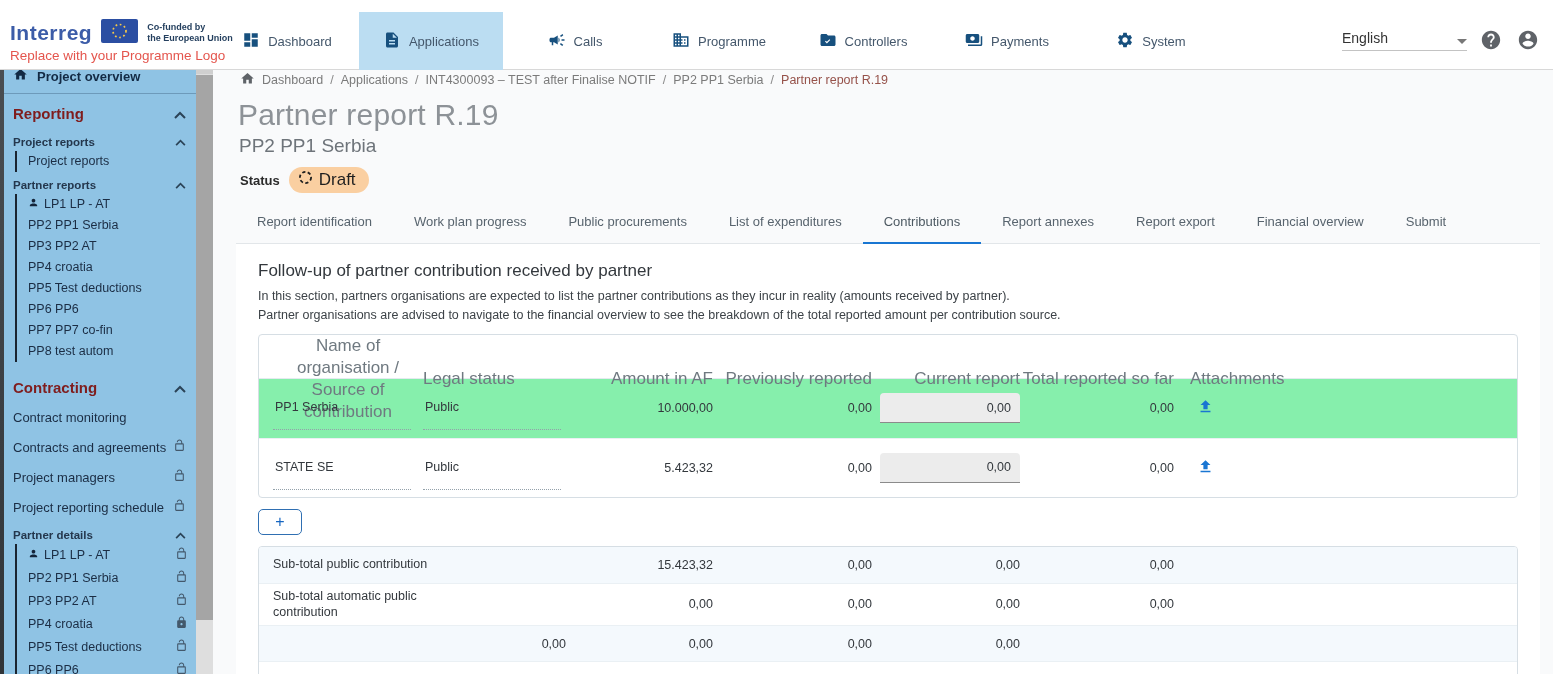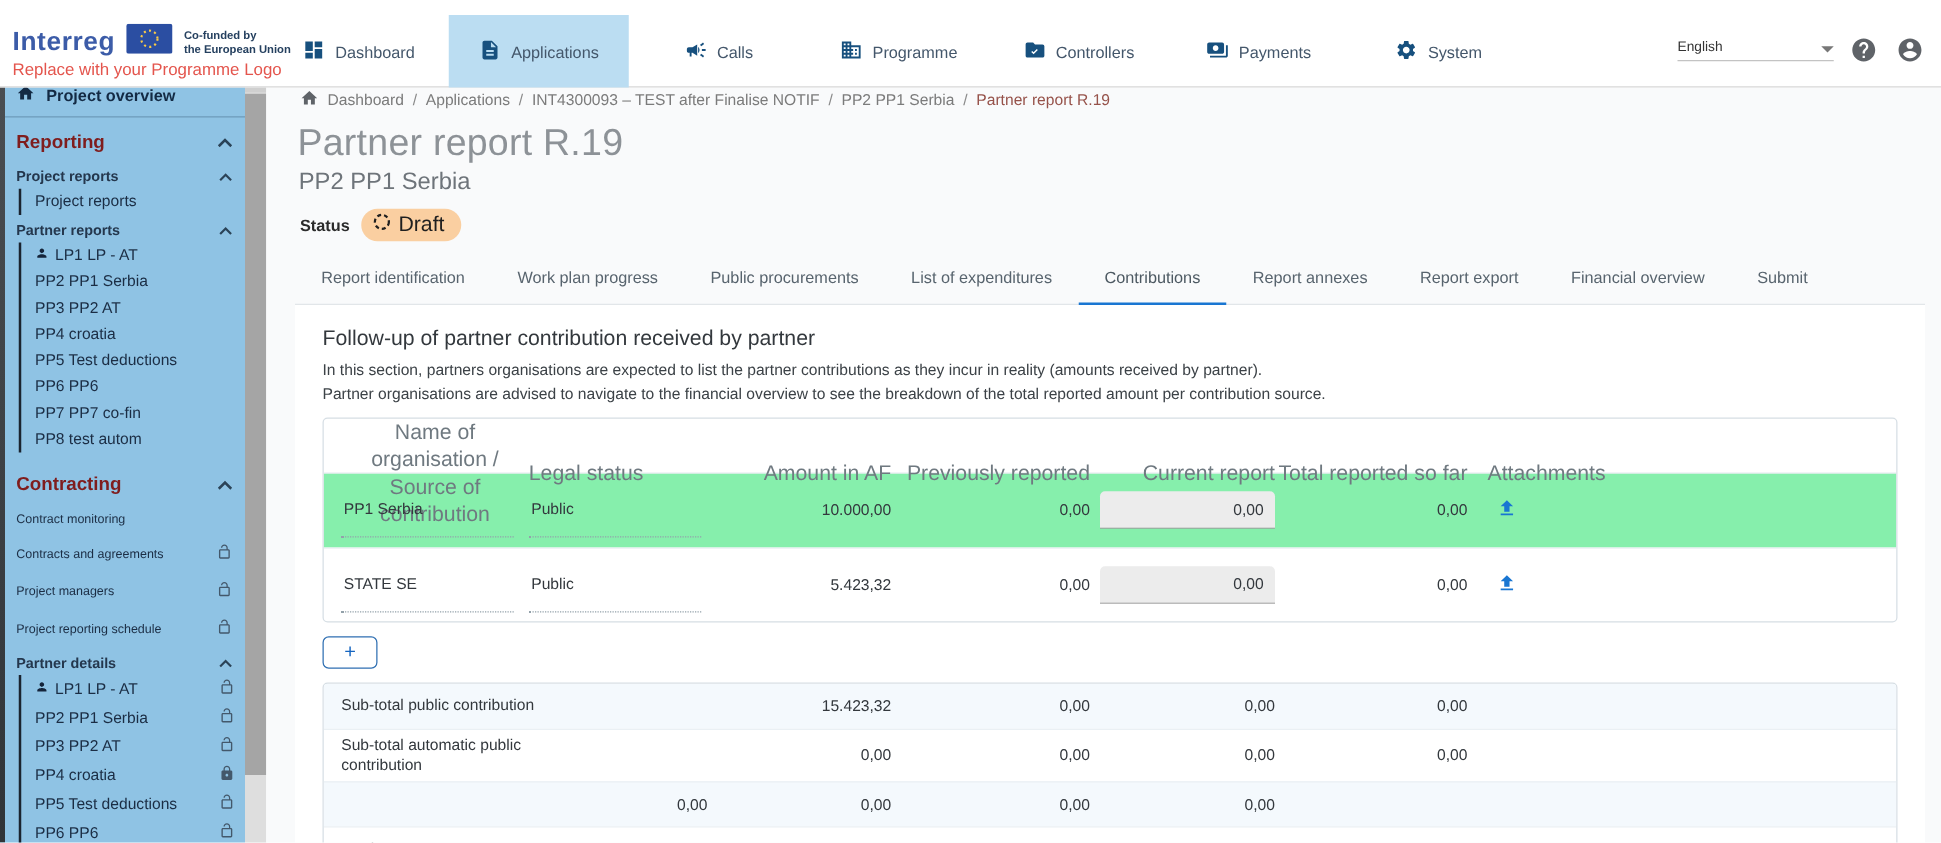--- a/index.html
+++ b/index.html
@@ -14,21 +14,21 @@
   .brand { font-size:21px; font-weight:700; color:#3C5CA8; letter-spacing:.5px; }
   .cofunded { font-size:9px; font-weight:700; color:#25405F; line-height:1.2; white-space:nowrap; }
   .logo-note { position:absolute; left:10px; top:36px; color:#E4554D; font-size:13.5px; white-space:nowrap; }
   .nav { display:flex; height:58px; flex:0 0 auto; }
   .nav-item { width:144px; display:flex; align-items:center; justify-content:center;
     gap:8px; font-size:13px; color:#44576B; cursor:pointer; }
   .nav-item.active { background:#BBDDF2; }
   .nav-item svg { fill:#17507E; }
   .hdr-spacer { flex:1; }
   .hdr-right { display:flex; align-items:center; gap:13px; padding-right:12px; flex:0 0 auto; }
-  .lang-field { width:125px; font-size:11px; color:#333; border-bottom:1px solid #c3c3c3;
+  .lang-field { width:125px; font-size:14px; color:#333; border-bottom:1px solid #c3c3c3;
     display:flex; justify-content:space-between; align-items:flex-end; padding-bottom:4px; cursor:pointer; }
   .lang-caret { width:0; height:0; border-left:5px solid transparent; border-right:5px solid transparent;
     border-top:5px solid #777; margin-bottom:2px; }
   .icon-btn { width:24px; height:24px; cursor:pointer; }
   .icon-btn svg { fill:#5F6368; }
 
   
   .sidebar { position:absolute; top:58px; left:0; width:196px; height:616px;
     background:#8FC3E4; overflow:hidden; }
   .sidebar-edge { position:absolute; left:0; top:0; bottom:0; width:4px;
@@ -38,21 +38,21 @@
     font-size:13px; font-weight:700; color:#132A44; border-bottom:1px solid rgba(20,50,80,.28); cursor:pointer; }
   .side-top svg { fill:#132A44; }
   .sec-hdr { padding:11px 10px 7px 9px; font-size:15px; font-weight:700; color:#7f1d1d;
     display:flex; align-items:center; justify-content:space-between; cursor:pointer; }
   .sub-hdr { padding:7px 10px 3px 9px; font-size:11.5px; font-weight:700; color:#24374D;
     display:flex; align-items:center; justify-content:space-between; cursor:pointer; }
   .chev svg { stroke:#2B4357; fill:none; stroke-width:2; }
   .grp { border-left:2px solid #1A2430; margin-left:11px; }
   .grp-item { font-size:12.5px; color:#1B2D44; padding:3px 8px 3px 11px; display:flex;
     align-items:center; gap:5px; cursor:pointer; line-height:1.2; }
-  .flat-item { font-size:10px; color:#1B2D44; padding:7px 10px 7px 9px; display:flex;
+  .flat-item { font-size:13px; color:#1B2D44; padding:7px 10px 7px 9px; display:flex;
     align-items:center; cursor:pointer; }
   .lock { margin-left:auto; flex:0 0 auto; }
   .lock svg { fill:#43586B; }
   .person-ico svg { fill:#14243A; }
 
   
   .side-scroll { position:absolute; top:58px; left:196px; width:17px; height:616px; background:#dedede; }
   .scroll-up { height:16px; background:#cfcfcf; display:flex; align-items:center; justify-content:center; cursor:pointer; }
   .scroll-up::after { content:""; width:0; height:0; border-left:4px solid transparent;
     border-right:4px solid transparent; border-bottom:5px solid #666; }

